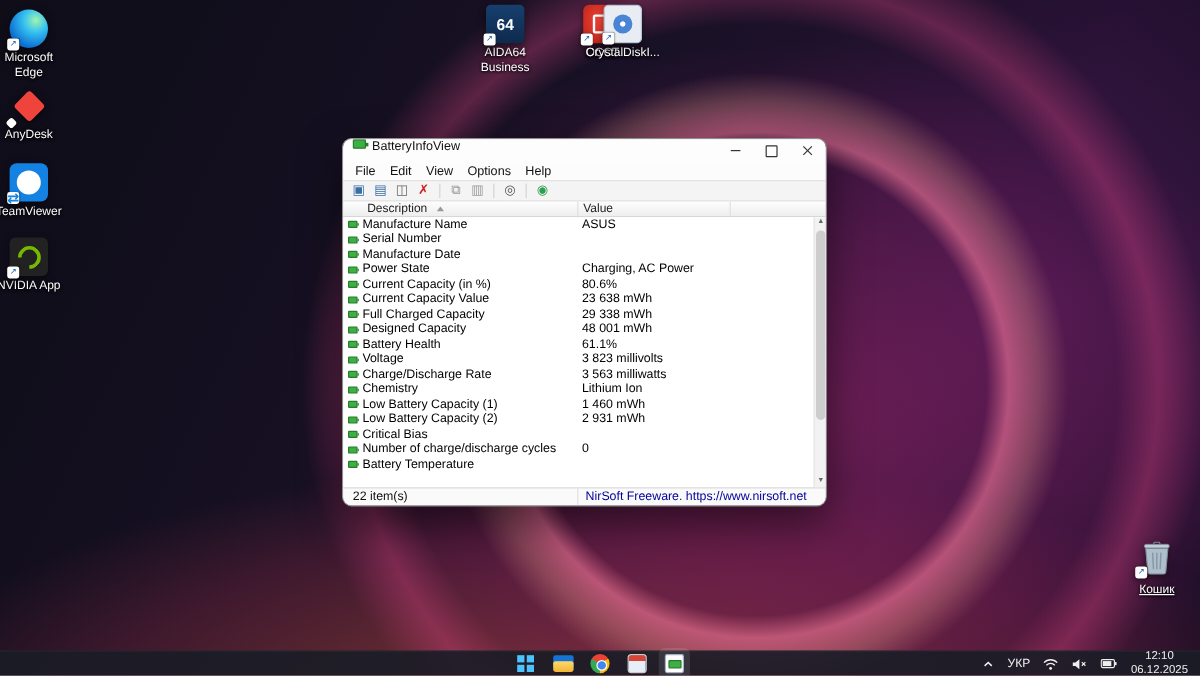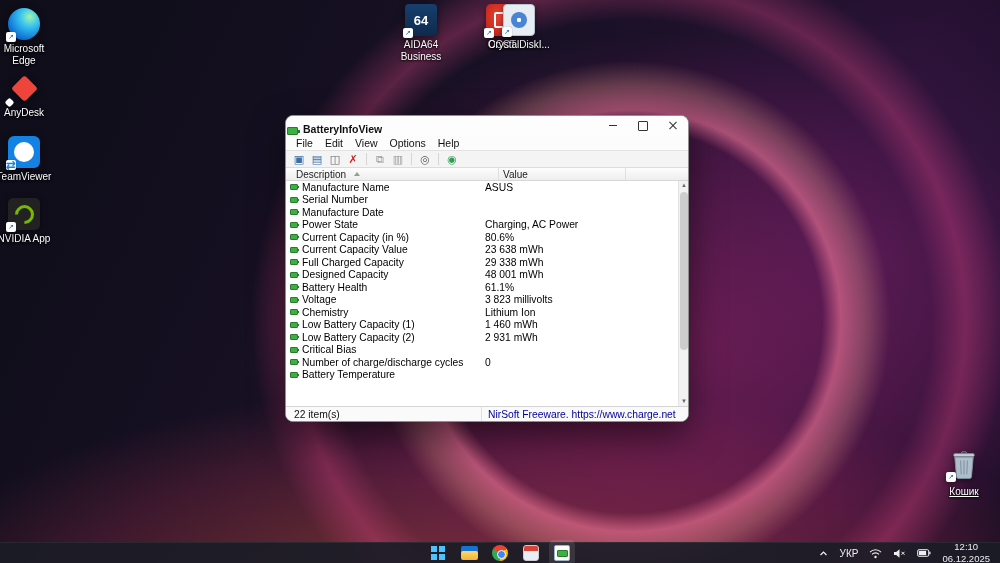--- a/index.html
+++ b/index.html
@@ -48,21 +48,21 @@
   .icon-crystaldisk::before { content:""; width:16px; height:16px; border-radius:50%;
     background:radial-gradient(circle, #fff 0 17%, #4a84d4 22% 100%); }
 
   .recycle { position:absolute; left:932px; top:448px; width:64px; display:flex; flex-direction:column; align-items:center; }
   .recycle .di-label { margin-top:6px;text-decoration:underline; }
 
   
   .win { position:absolute; left:285px; top:115px; width:404px; height:307px; background:#fff;
          border:1px solid #8f8f8f; border-radius:8px; overflow:hidden;
          box-shadow:0 14px 34px rgba(0,0,0,.5); display:flex; flex-direction:column; font-size:10.5px; color:#000; }
-  .titlebar { height:19px; display:flex; align-items:flex-end; background:#fdfdfd; padding-left:1px; flex:0 0 auto;font-weight:bold; }
+  .titlebar { height:19px; display:flex; align-items:flex-start; background:#fdfdfd; padding-left:8px; flex:0 0 auto; }
   .tb-appicon { width:11px; height:8px; background:#3cb043; border:1px solid #2a7a2f; border-radius:1px; position:relative; margin-right:5px; }
   .tb-appicon::after { content:""; position:absolute; right:-3px; top:2px; width:2px; height:3px; background:#2a7a2f; }
   .tb-title { font-size:10.5px; color:#111; }
   .win-controls { margin-left:auto; display:flex; height:100%; }
   .wc { width:30px; height:100%; display:flex; align-items:center; justify-content:center; background:none; border:none; cursor:default; position:relative; }
   .wc-min::before { content:""; width:8px; height:1px; background:#333; }
   .wc-max::before { content:""; width:8px; height:8px; border:1px solid #333; border-radius:1px; }
   .wc-close::before, .wc-close::after { content:""; position:absolute; width:10px; height:1px; background:#333; }
   .wc-close::before { transform:rotate(45deg); } .wc-close::after { transform:rotate(-45deg); }
 
@@ -71,21 +71,21 @@
 
   .toolbar { height:18px; display:flex; align-items:center; padding-left:4px; background:#f4f4f4;
              border-top:1px solid #e2e2e2; border-bottom:1px solid #dcdcdc; flex:0 0 auto; }
   .tb-btn { width:16px; height:15px; text-align:center; line-height:15px; font-size:11px; margin:0 1px; }
   .g-save,.g-export { color:#3a6ea5; } .g-properties { color:#666; } .g-delete { color:#c22; font-weight:bold; }
   .g-copy,.g-copy2 { color:#9a9a9a; } .g-find { color:#555; } .g-power { color:#2e9e4f; }
   .tb-sep { width:1px; height:12px; background:#d5d5d5; margin:0 4px; }
 
   .lv-header { height:13px; display:flex; background:linear-gradient(#fdfdfd,#eeeeee); border-bottom:1px solid #d7d7d7; flex:0 0 auto; }
   .h-cell { display:flex; align-items:center; font-size:10px; color:#222; border-right:1px solid #e0e0e0; }
-  .h-desc { width:213px; padding-left:10px; }
+  .h-desc { width:196px; padding-left:20px; }
   .h-val { width:127px; padding-left:4px;text-align:right; }
   .h-fill { flex:1; border-right:none; }
   .sort-tri { width:0; height:0; border-left:3px solid transparent; border-right:3px solid transparent; border-bottom:4px solid #999; margin-left:8px; }
 
   .lv-body { flex:1; position:relative; overflow:hidden; background:#fff; }
   .lv-rows { position:absolute; inset:0 10px 0 0; }
   .lv-row { display:flex; align-items:center; height:12.5px; width:324px; border:1px solid transparent; }
   .lv-row.selected { background:#f0f6fd; border-color:#84acdd; border-radius:1px; }
   .row-batt { width:8px; height:6px; background:#3cb043; border:1px solid #2a7a2f; border-radius:1px; margin:0 4px 0 3px; flex:0 0 auto; position:relative; }
   .row-batt::after { content:""; position:absolute; right:-2px; top:1px; width:1px; height:2px; background:#2a7a2f; }
@@ -276,20 +276,25 @@
           <span class="cell-desc">Battery Health</span>
           <span class="cell-val">61.1%</span>
         </div>
         <div class="lv-row">
           <span class="row-batt"></span>
           <span class="cell-desc">Voltage</span>
           <span class="cell-val">3 823 millivolts</span>
         </div>
         <div class="lv-row">
           <span class="row-batt"></span>
+          <span class="cell-desc">Charge/Discharge Rate</span>
+          <span class="cell-val">3 563 milliwatts</span>
+        </div>
+        <div class="lv-row">
+          <span class="row-batt"></span>
           <span class="cell-desc">Chemistry</span>
           <span class="cell-val">Lithium Ion</span>
         </div>
         <div class="lv-row">
           <span class="row-batt"></span>
           <span class="cell-desc">Low Battery Capacity (1)</span>
           <span class="cell-val">1 460 mWh</span>
         </div>
         <div class="lv-row">
           <span class="row-batt"></span>
@@ -314,21 +319,21 @@
       </div>
     <div class="lv-scroll">
       <div class="sb-arrow sb-up">▲</div>
       <div class="sb-thumb"></div>
       <div class="sb-arrow sb-down">▼</div>
     </div>
   </div>
 
   <div class="statusbar">
     <div class="st-left">22 item(s)</div>
-    <div class="st-link">NirSoft Freeware. https://www.charge.net</div>
+    <div class="st-link">NirSoft Freeware. https://www.nirsoft.net</div>
   </div>
 </div>
 
 <div class="taskbar">
   <div class="tb-center">
     <button class="tbi">
       <div class="winlogo">
           <i></i>
           <i></i>
           <i></i>

